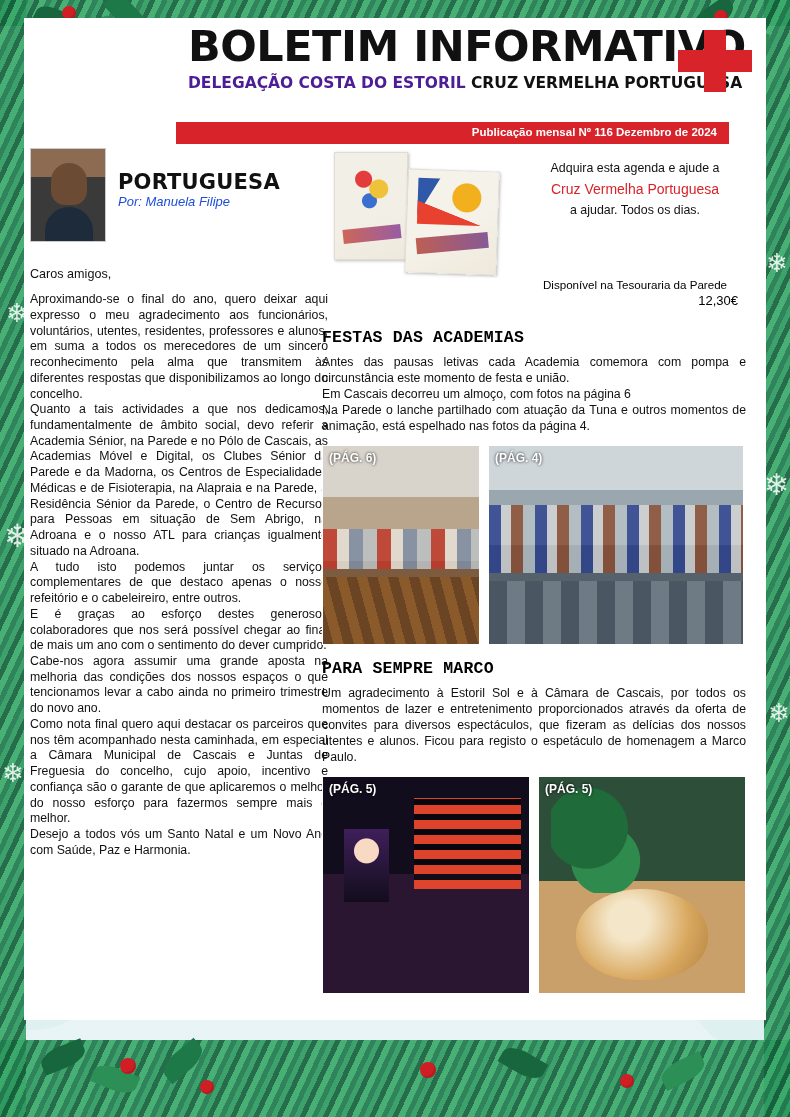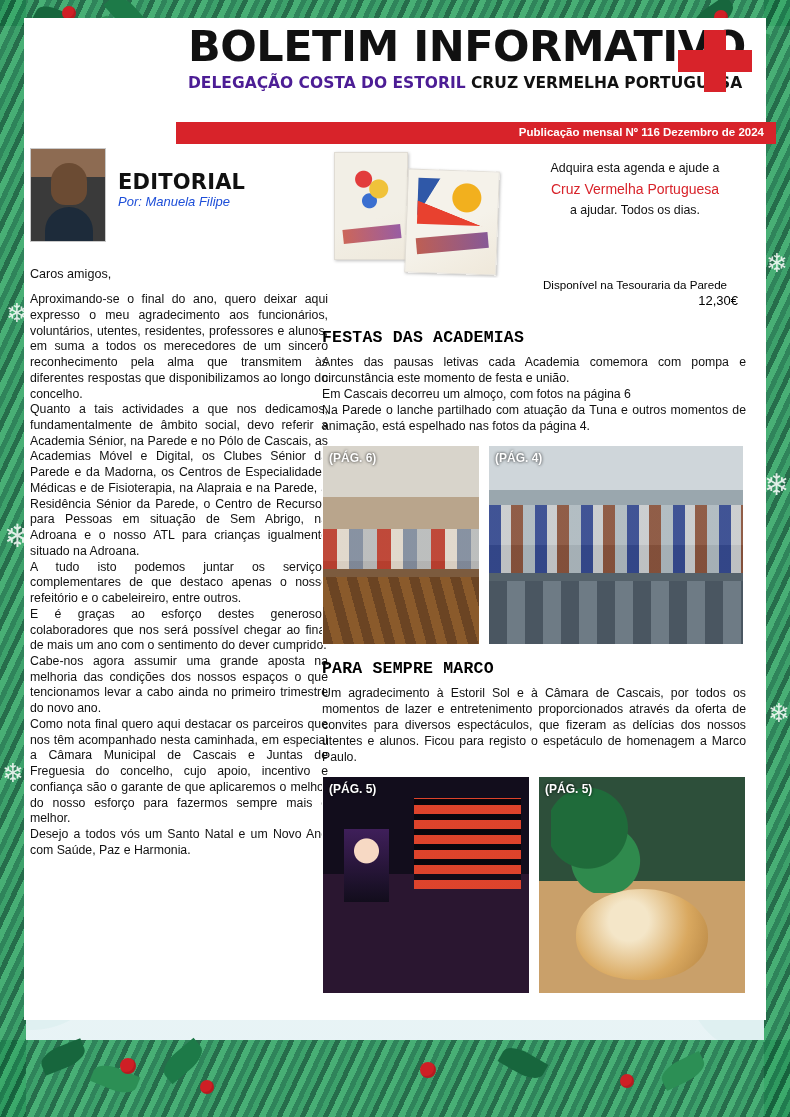--- a/index.html
+++ b/index.html
@@ -97,21 +97,21 @@
     width: 74px; height: 62px;
   }
   .cross-v, .cross-h {
     position: absolute; background: #d8232a;
   }
   .cross-v { left: 26px; top: 0; width: 22px; height: 62px; }
   .cross-h { left: 0; top: 20px; width: 74px; height: 22px; }
 
   .redbar {
     position: absolute;
-    left: 176px; top: 122px; width: 600px; height: 22px;
+    left: 176px; top: 122px; width: 553px; height: 22px;
     background: #d8232a;
     color: #ffffff;
     font-size: 11.5px;
     font-weight: bold;
     text-align: right;
     padding: 4px 12px 0 0;
     z-index: 8;
   }
 
   
@@ -413,21 +413,21 @@
   </div>
 
   <div class="redbar">Publicação mensal Nº 116 Dezembro de 2024</div>
 
   <div class="content">
 
     <div class="col-left">
       <div class="editorial-head">
         <div class="photo-editor"></div>
         <div class="editorial-titles">
-          <div class="editorial-title">EDITORIAL</div>
+          <div class="editorial-title">PORTUGUESA</div>
           <div class="editorial-by">Por: Manuela Filipe</div>
         </div>
       </div>
       <div class="body-text greeting">Caros amigos,</div>
       <div class="body-text">Aproximando-se o final do ano, quero deixar aqui expresso o meu agradecimento aos funcionários, voluntários, utentes, residentes, professores e alunos, em suma a todos os merecedores de um sincero reconhecimento pela alma que transmitem às diferentes respostas que disponibilizamos ao longo do concelho.
 Quanto a tais actividades a que nos dedicamos, fundamentalmente de âmbito social, devo referir a Academia Sénior, na Parede e no Pólo de Cascais, as Academias Móvel e Digital, os Clubes Sénior da Parede e da Madorna, os Centros de Especialidades Médicas e de Fisioterapia, na Alapraia e na Parede, a Residência Sénior da Parede, o Centro de Recursos para Pessoas em situação de Sem Abrigo, na Adroana e o nosso ATL para crianças igualmente situado na Adroana.
 A tudo isto podemos juntar os serviços complementares de que destaco apenas o nosso refeitório e o cabeleireiro, entre outros.
 E é graças ao esforço destes generosos colaboradores que nos será possível chegar ao final de mais um ano com o sentimento do dever cumprido.
 Cabe-nos agora assumir uma grande aposta na melhoria das condições dos nossos espaços o que tencionamos levar a cabo ainda no primeiro trimestre do novo ano.
 Como nota final quero aqui destacar os parceiros que nos têm acompanhado nesta caminhada, em especial a Câmara Municipal de Cascais e Juntas de Freguesia do concelho, cujo apoio, incentivo e confiança são o garante de que aplicaremos o melhor do nosso esforço para fazermos sempre mais e melhor.

